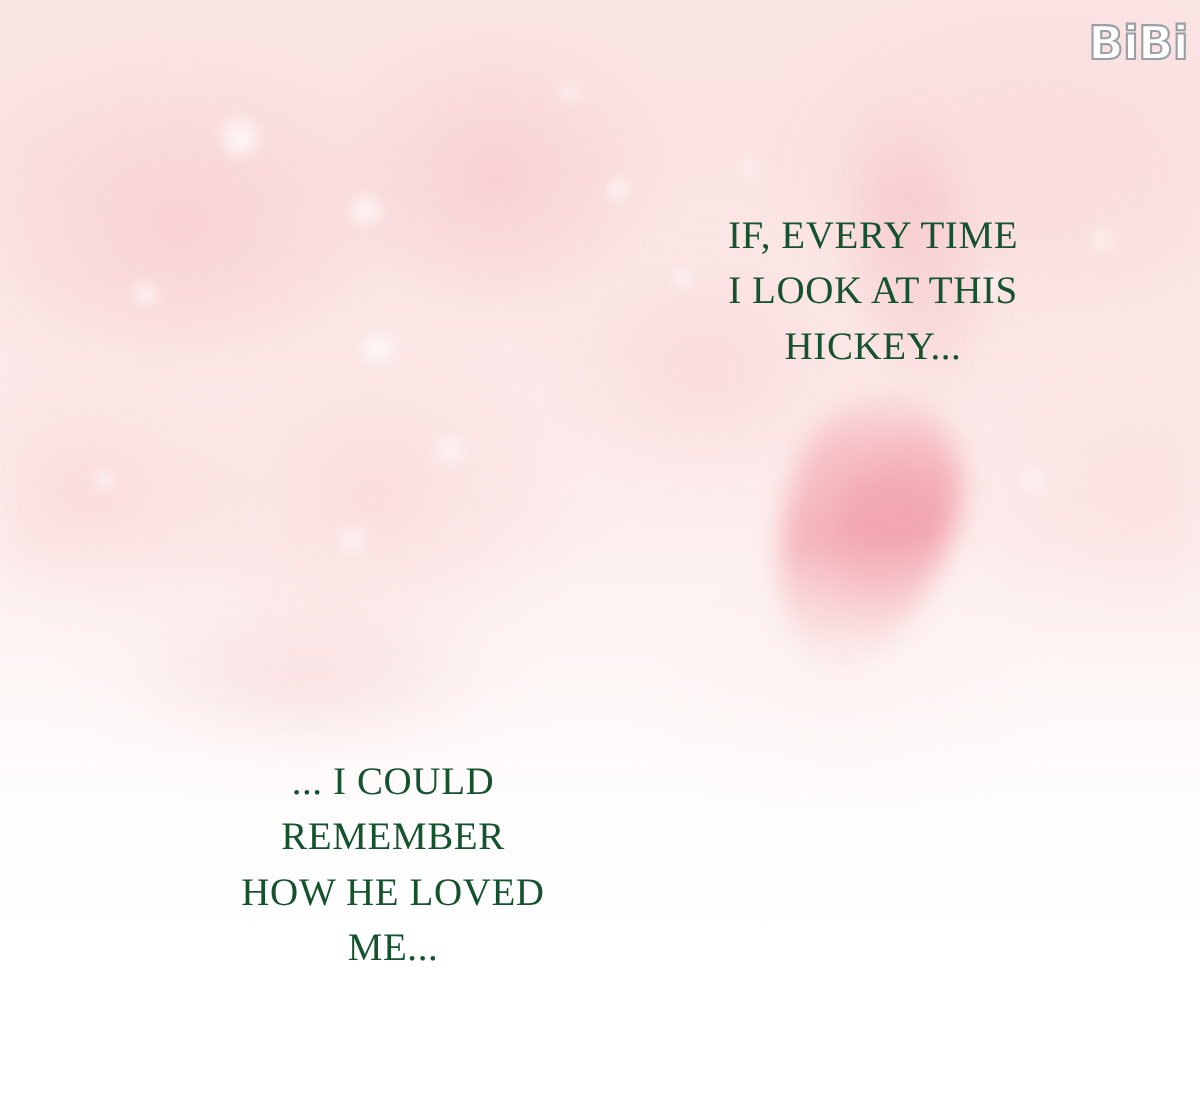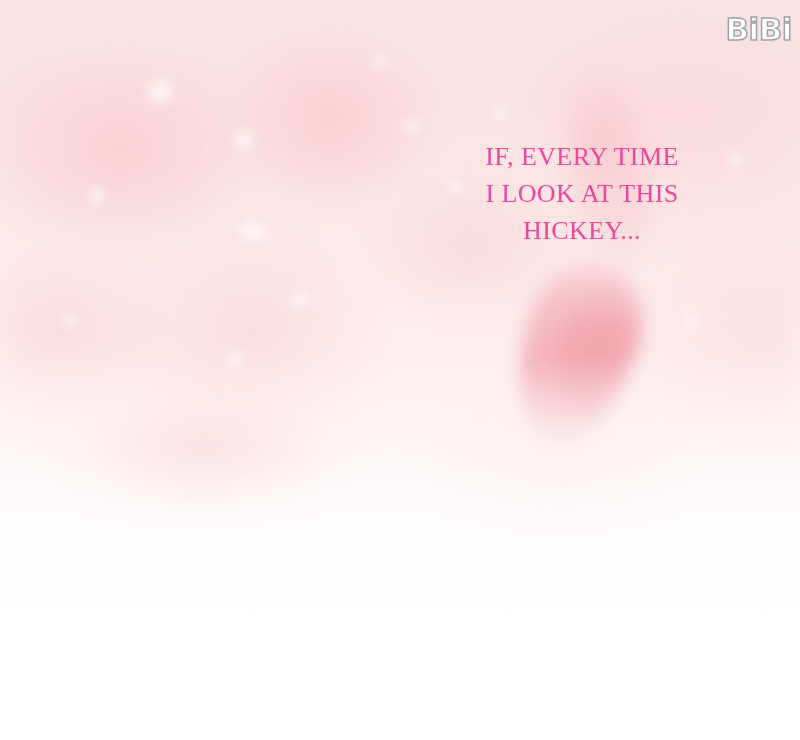--- a/index.html
+++ b/index.html
@@ -169,21 +169,21 @@
     text-shadow: 0 0 1px rgba(255,255,255,0.9);
   }
   #logo-manga {
     color: #8ec8e8;
     -webkit-text-stroke: 1.4px #4e95bd;
   }
 
   
   .caption {
     position: absolute;
-    color: #ec4899;
+    color: #14532d;
     font-size: 26px;
     line-height: 37px;
     text-align: center;
     white-space: pre-line;
     letter-spacing: 0.4px;
     font-family: "Liberation Serif", "DejaVu Serif", serif;
   }
   #caption-top {
     left: 432px;
     top: 138px;
@@ -210,14 +210,18 @@
   <div id="bg-lowpink"></div>
 
   <div id="logo">
     <span class="logo-part" id="logo-bibi">BiBi</span>
   </div>
 
   <div class="caption" id="caption-top">IF, EVERY TIME
 I LOOK AT THIS
 HICKEY...</div>
 
+  <div class="caption" id="caption-bottom">... I COULD
+REMEMBER
+HOW HE LOVED
+ME...</div>
 
 </div>
 
 </body></html>

